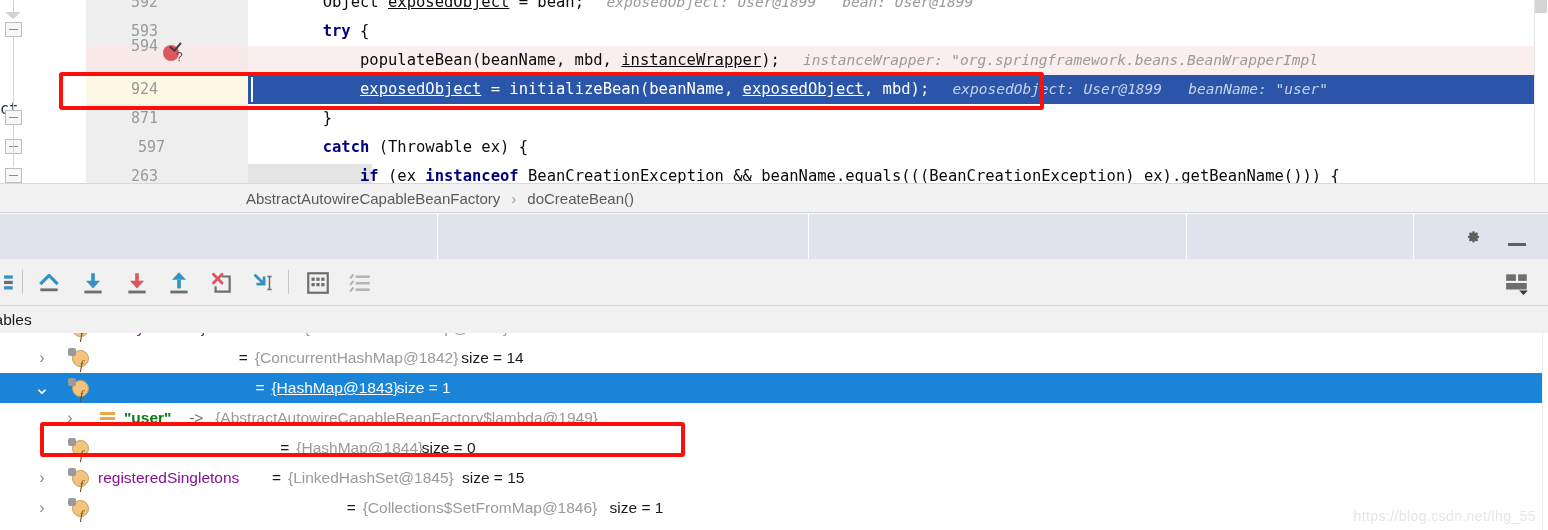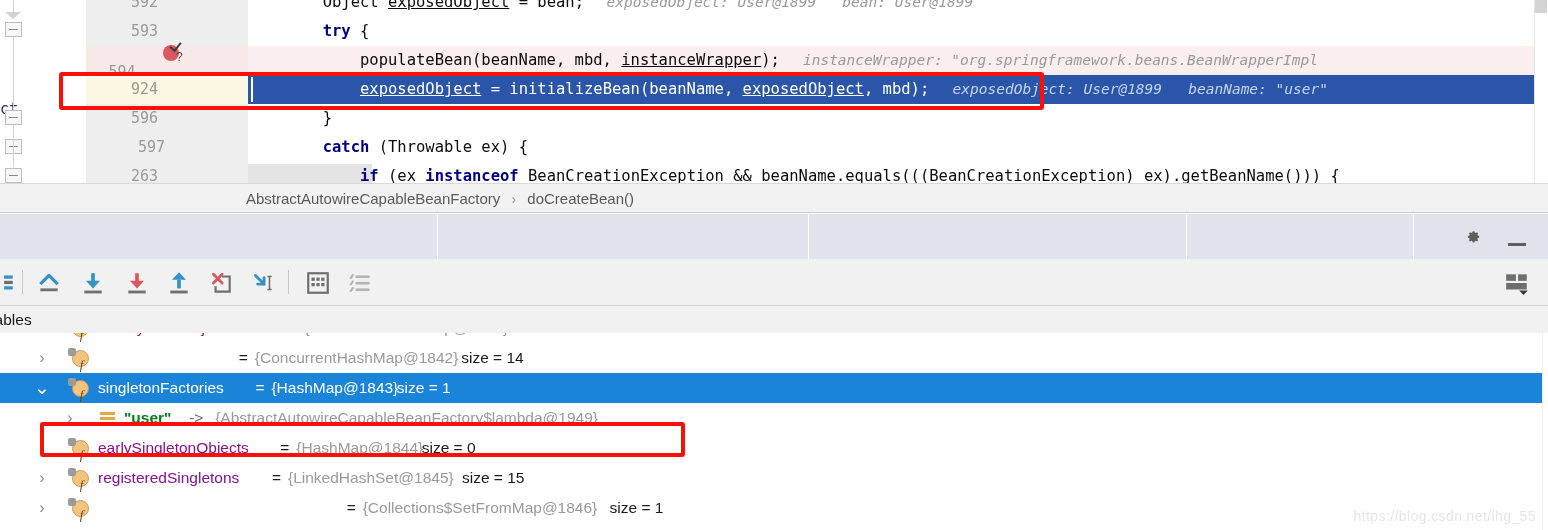--- a/index.html
+++ b/index.html
@@ -388,34 +388,34 @@
         <div class="line" style="left: 248px; right: 14px; top: -12px;">
           <div class="codetext" style="left: 0px;">        Object <span class="ul">exposedObject</span> = bean;</div>
           <div class="hint" style="position: absolute; top: 0px; height: 29px; line-height: 29px; white-space: pre; left: 358.6px;">exposedObject: User@1899   bean: User@1899</div>
         </div>
         <div class="line" style="left: 86px; width: 162px; top: 17px;"></div>
         <div class="lnum" style="left: 86px; width: 72px; top: 17px;">593</div>
         <div class="line" style="left: 248px; right: 14px; top: 17px;">
           <div class="codetext" style="left: 0px;">        <span class="kw">try</span> {</div>
         </div>
         <div class="line row-bp-gutter" style="left: 86px; width: 162px; top: 46px;"></div>
-        <div class="lnum" style="left: 86px; width: 72px; top: 58px; text-align: center;">594</div>
+        <div class="lnum" style="left: 86px; width: 72px; top: 32px;">594</div>
         <div class="line row-bp-code" style="left: 248px; right: 14px; top: 46px;">
           <div class="codetext" style="left: 0px;">            populateBean(beanName, mbd, <span class="ul">instanceWrapper</span>);</div>
           <div class="hint" style="position: absolute; top: 0px; height: 29px; line-height: 29px; white-space: pre; left: 554.95px;">instanceWrapper: "org.springframework.beans.BeanWrapperImpl</div>
         </div>
         <div class="line row-cur-gutter" style="left: 86px; width: 162px; top: 75px;"></div>
         <div class="lnum" style="left: 86px; width: 72px; top: 75px;">924</div>
         <div class="line row-cur-code" style="left: 248px; right: 14px; top: 75px;">
           <div class="caret"></div>
           <div class="codetext" style="left: 0px;">            <span class="ul">exposedObject</span> = initializeBean(beanName, <span class="ul">exposedObject</span>, mbd);</div>
           <div class="hint" style="position: absolute; top: 0px; height: 29px; line-height: 29px; white-space: pre; left: 704.55px;">exposedObject: User@1899   beanName: "user"</div>
         </div>
         <div class="line" style="left: 86px; width: 162px; top: 104px;"></div>
-        <div class="lnum" style="left: 86px; width: 72px; top: 104px;">596</div>
+        <div class="lnum" style="left: 86px; width: 72px; top: 104px;">871</div>
         <div class="line" style="left: 248px; right: 14px; top: 104px;">
           <div class="codetext" style="left: 0px;">        }</div>
         </div>
         <div class="line" style="left: 86px; width: 162px; top: 133px;"></div>
         <div class="lnum" style="left: 93px; width: 72px; top: 133px;">597</div>
         <div class="line" style="left: 248px; right: 14px; top: 133px; text-align: right;">
           <div class="codetext" style="left: 0px;">        <span class="kw">catch</span> (Throwable ex) {</div>
         </div>
         <div class="line" style="left: 86px; width: 162px; top: 162px;"></div>
         <div class="lnum" style="left: 86px; width: 72px; top: 162px;">263</div>
@@ -558,42 +558,40 @@
           <div class="veq" style="left: 238.8px;">=</div>
           <div class="vval" style="left: 254.8px;">{ConcurrentHashMap@1842}</div>
           <div class="vsize" style="left: 461.2px;">size = 14</div>
         </div>
         <div class="vrow sel" style="top: 40px;">
           <div class="twisty" style="left: 34px; font-size: 19px;">⌄</div>
           <div class="ficon" style="left: 72px;">
             <span>f</span>
           </div>
           <div class="flock" style="left: 68px;"></div>
-          <div class="vname" style="left: 98px;">singletonFactories</div>
           <div class="veq" style="left: 255.4px;">=</div>
-          <div class="vval" style="left: 271.4px;">{HashMap@1843}</div>
+          <div class="vval" style="left: 271.4px; text-decoration: underline;">{HashMap@1843}</div>
           <div class="vsize" style="left: 396.8px;">size = 1</div>
         </div>
         <div class="vrow" style="top: 70px;">
           <div class="twisty" style="left: 62px; font-size: 16px;">›</div>
           <div class="listicon" style="left: 100px;">
             <i style="top:0"></i>
             <i style="top:5px"></i>
             <i style="top:10px"></i>
           </div>
           <div class="vkeystr" style="left: 124px;">"user"</div>
           <div class="varrow" style="left: 189.2px;">-&gt;</div>
           <div class="vlambda" style="left: 215.2px;">{AbstractAutowireCapableBeanFactory$lambda@1949}</div>
         </div>
         <div class="vrow" style="top: 100px;">
           <div class="ficon" style="left: 72px;">
             <span>f</span>
           </div>
           <div class="flock" style="left: 68px;"></div>
-          <div class="vname" style="left: 98px;">earlySingletonObjects</div>
           <div class="veq" style="left: 280.3px;">=</div>
           <div class="vval" style="left: 296.3px;">{HashMap@1844}</div>
           <div class="vsize" style="left: 421.7px;">size = 0</div>
         </div>
         <div class="vrow" style="top: 130px;">
           <div class="twisty" style="left: 34px; font-size: 16px;">›</div>
           <div class="ficon" style="left: 72px;">
             <span>f</span>
           </div>
           <div class="flock" style="left: 68px;"></div>

